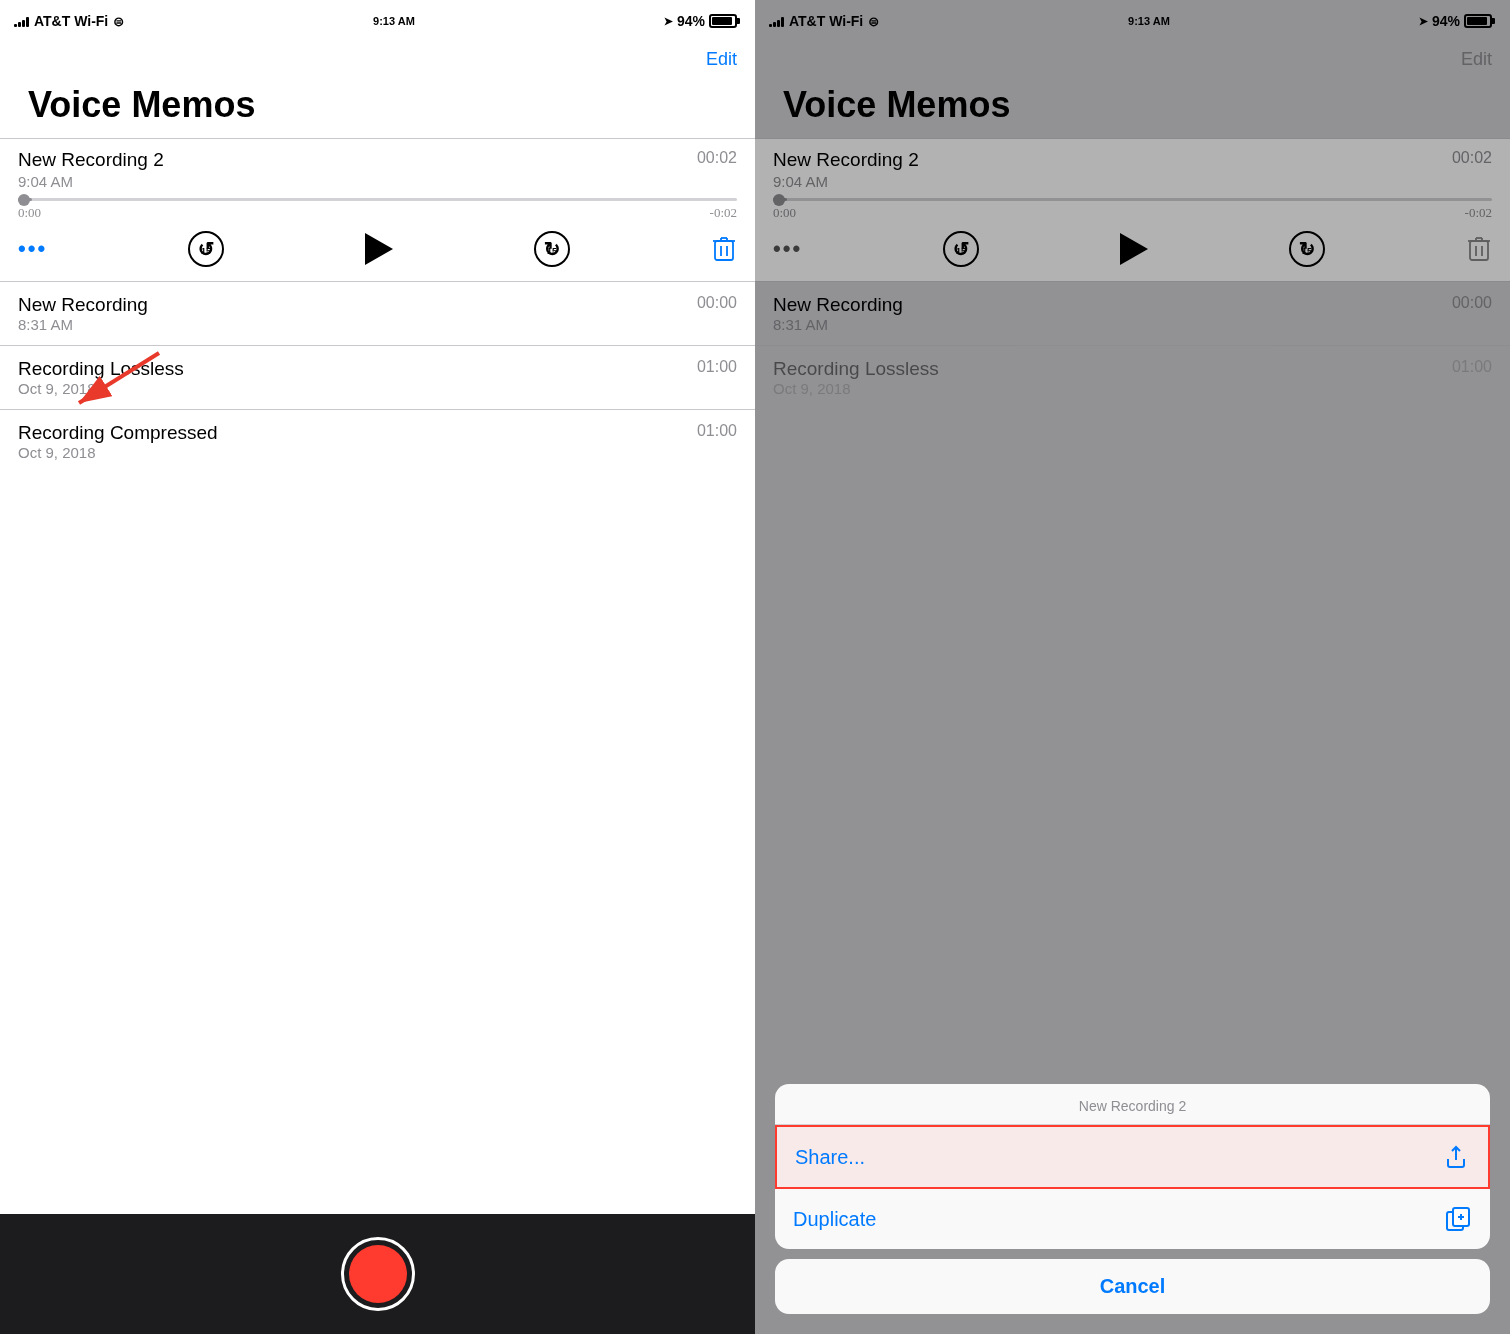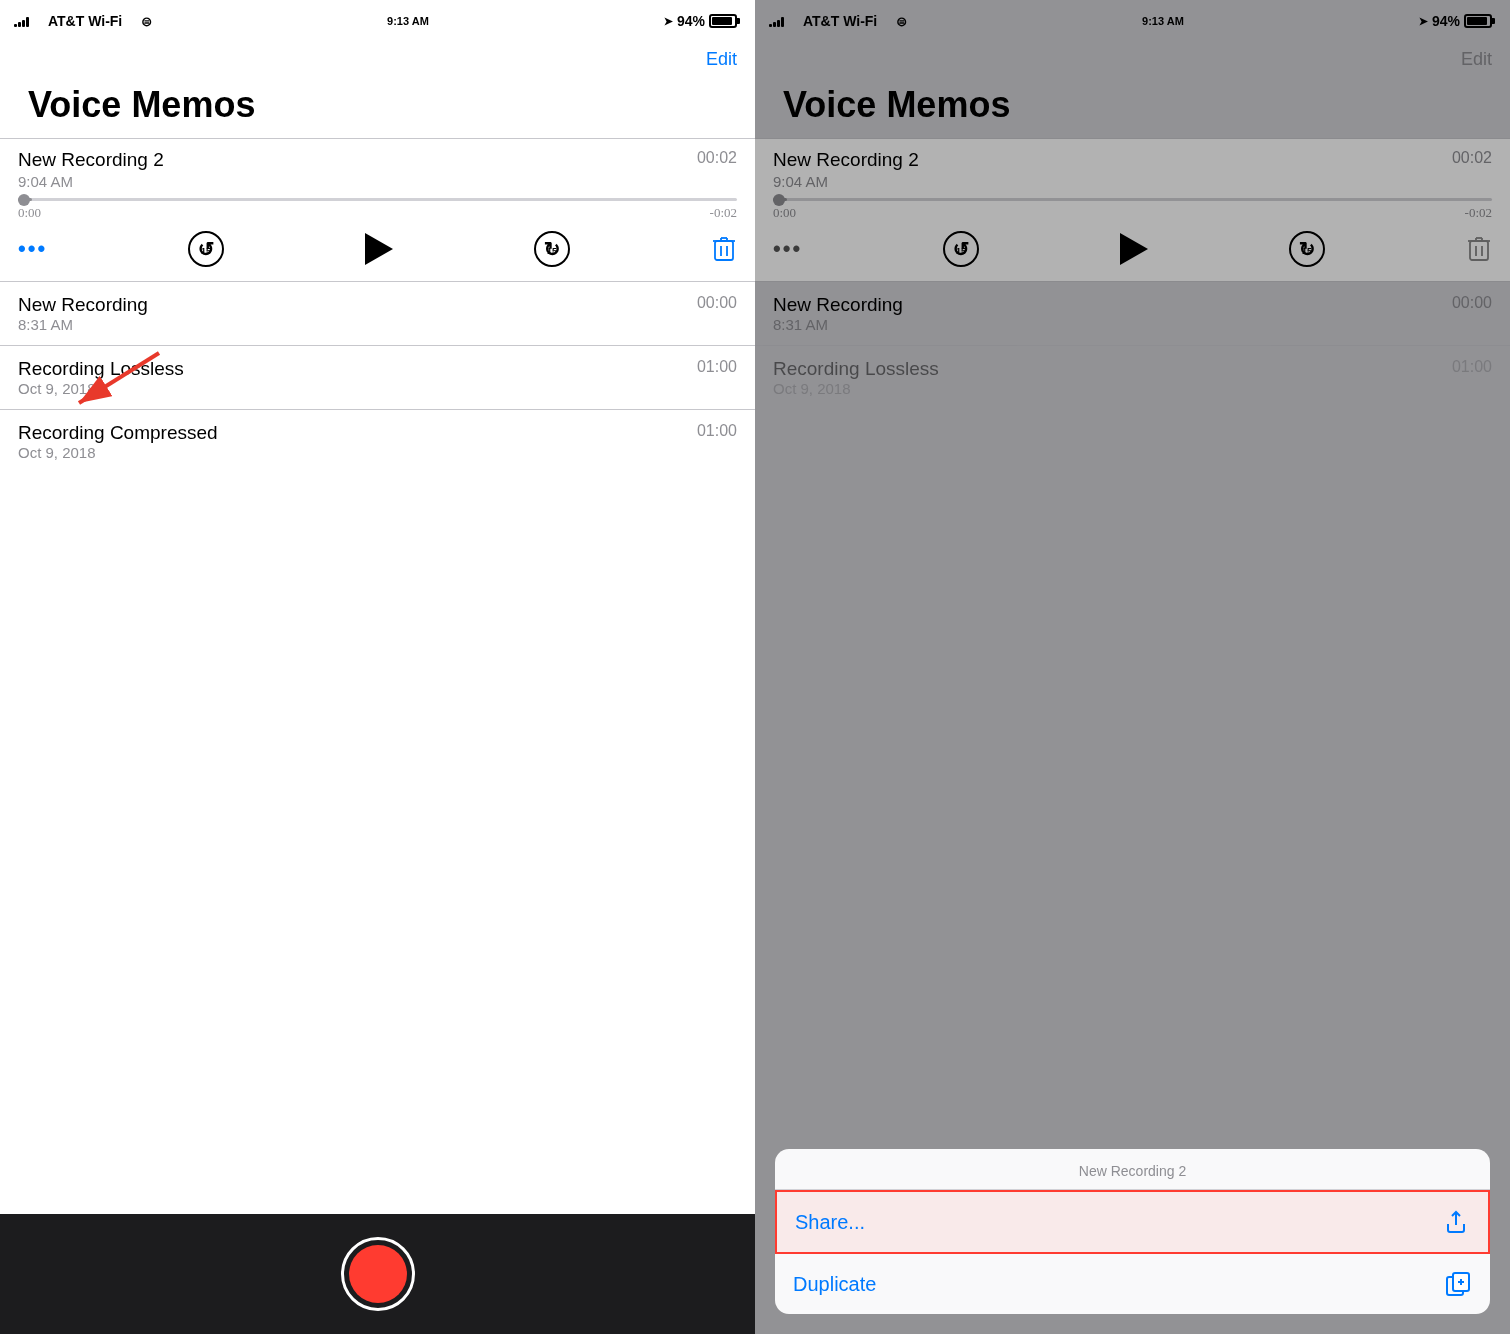--- a/index.html
+++ b/index.html
@@ -30,21 +30,21 @@
       display: flex;
       align-items: center;
       justify-content: space-between;
       padding: 6px 18px 4px 14px;
       height: 40px;
       background: transparent;
     }
     .status-left {
       display: flex;
       align-items: center;
-      gap: 19px;
+      gap: 5px;
       font-size: 14px;
       font-weight: 600;
       color: #000;
     }
     .status-center {
       font-size: 11px;
       font-weight: 700;
       color: #000;
     }
     .status-right {
@@ -754,16 +754,17 @@
             <svg class="duplicate-icon" viewBox="0 0 26 26" fill="none" stroke="#007aff" stroke-width="2">
               <rect x="2" y="6" width="16" height="18" rx="2"></rect>
               <rect x="8" y="2" width="16" height="18" rx="2" fill="white" stroke="#007aff"></rect>
               <line x1="16" y1="8" x2="16" y2="14"></line>
               <line x1="13" y1="11" x2="19" y2="11"></line>
             </svg>
           </div>
         </div>
       </div>
 
+      <div class="action-cancel-btn">Cancel</div>
 
     </div>
   </div>
 </div>
 
 </body></html>

